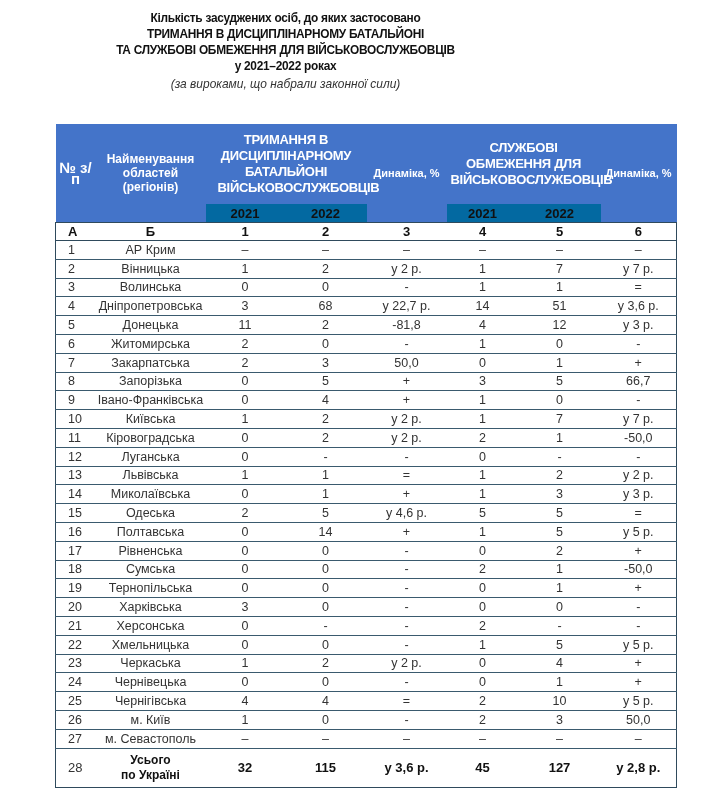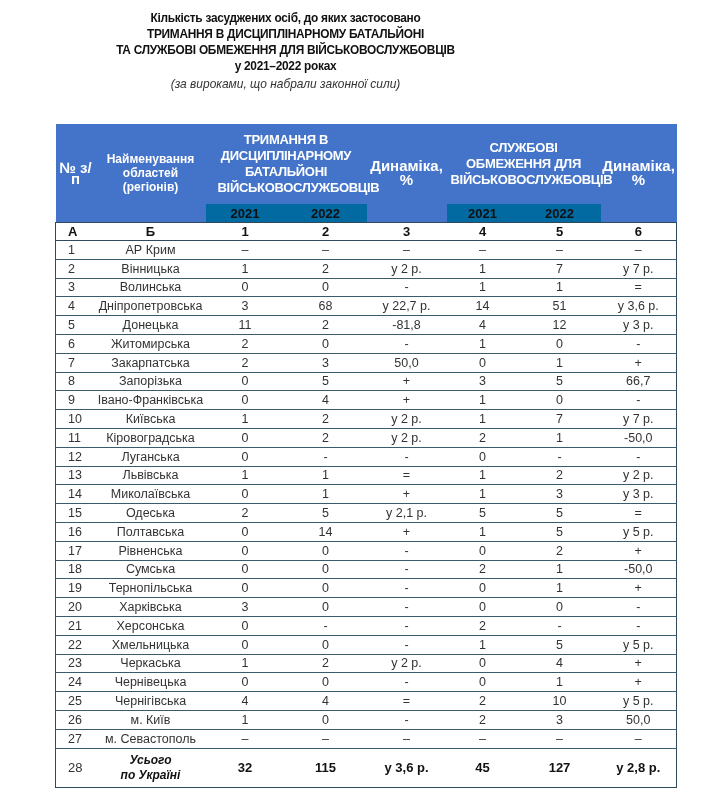--- a/index.html
+++ b/index.html
@@ -25,41 +25,41 @@
     }
     table.main td, table.main th {
       padding: 0; text-align: center; vertical-align: middle;
     }
     .hdr th {
       background: #4474c9; color: #ffffff; font-weight: bold;
       font-size: 12px; line-height: 14px;
     }
     .hdr th.small { font-size: 15px; line-height: 11px; }
     .hdr th.big { font-size: 13px; line-height: 16px; letter-spacing: -0.3px; }
-    .hdr th.dyn { font-size: 15px; }
+    .hdr th.dyn { font-size: 11px; }
     .yr th { background: #4474c9; height: 18px; }
     .yr th.y { background: #0369a1; color: #111; font-size: 13px; font-weight: bold; }
     .letters td {
       border: 1px solid #2f4a5c; height: 17px; font-weight: bold; font-size: 13px; color: #111;
     }
     .letters td { border-left: none; border-right: none; }
     .letters td:first-child { border-left: 1.5px solid #2f4a5c; }
     .letters td:last-child { border-right: 1.5px solid #2f4a5c; }
     tr.row td {
       height: 17.8px; border-bottom: 1px solid #3a5a6e;
       font-size: 12.5px; color: #333; line-height: 14px;
     }
     tr.row td:first-child { border-left: 1.5px solid #2f4a5c; text-align: left; padding-left: 12px; }
     tr.row td:last-child { border-right: 1.5px solid #2f4a5c; }
     tr.total td {
       height: 38px; border-bottom: 1.5px solid #2f4a5c; font-weight: bold; color: #111; font-size: 13px;
     }
     tr.total td:first-child { font-weight: normal; color: #333; border-left: 1.5px solid #2f4a5c; text-align: left; padding-left: 12px; }
     tr.total td:last-child { border-right: 1.5px solid #2f4a5c; }
-    tr.total td.name { font-size: 12px; line-height: 15px; font-style: italic; }
+    tr.total td.name { font-size: 12px; line-height: 15px; }
   </style>
 </head>
 <body>
 
 <div class="titles">
   <div class="t">Кількість засуджених осіб, до яких застосовано</div>
   <div class="t">ТРИМАННЯ В ДИСЦИПЛІНАРНОМУ БАТАЛЬЙОНІ</div>
   <div class="t">ТА СЛУЖБОВІ ОБМЕЖЕННЯ ДЛЯ ВІЙСЬКОВОСЛУЖБОВЦІВ</div>
   <div class="t">у 2021–2022 роках</div>
   <div class="sub">(за вироками, що набрали законної сили)</div>
@@ -241,21 +241,21 @@
         <td>+</td>
         <td>1</td>
         <td>3</td>
         <td>у 3 р.</td>
       </tr>
       <tr class="row">
         <td>15</td>
         <td>Одеська</td>
         <td>2</td>
         <td>5</td>
-        <td>у 2,1 р.</td>
+        <td>у 4,6 р.</td>
         <td>5</td>
         <td>5</td>
         <td>=</td>
       </tr>
       <tr class="row">
         <td>16</td>
         <td>Полтавська</td>
         <td>0</td>
         <td>14</td>
         <td>+</td>

